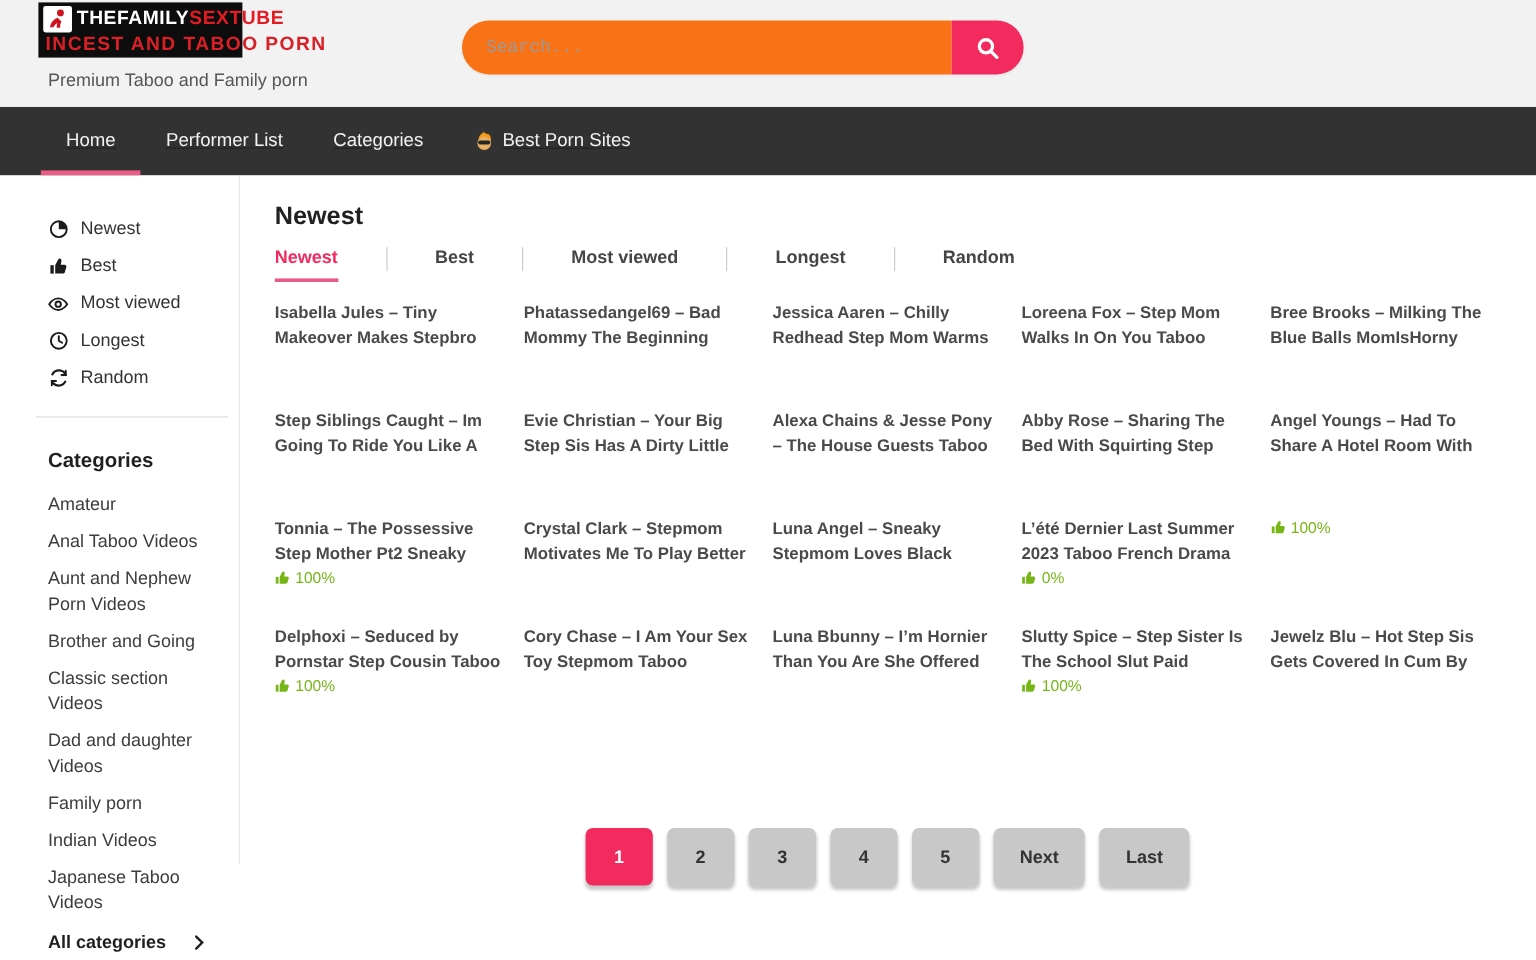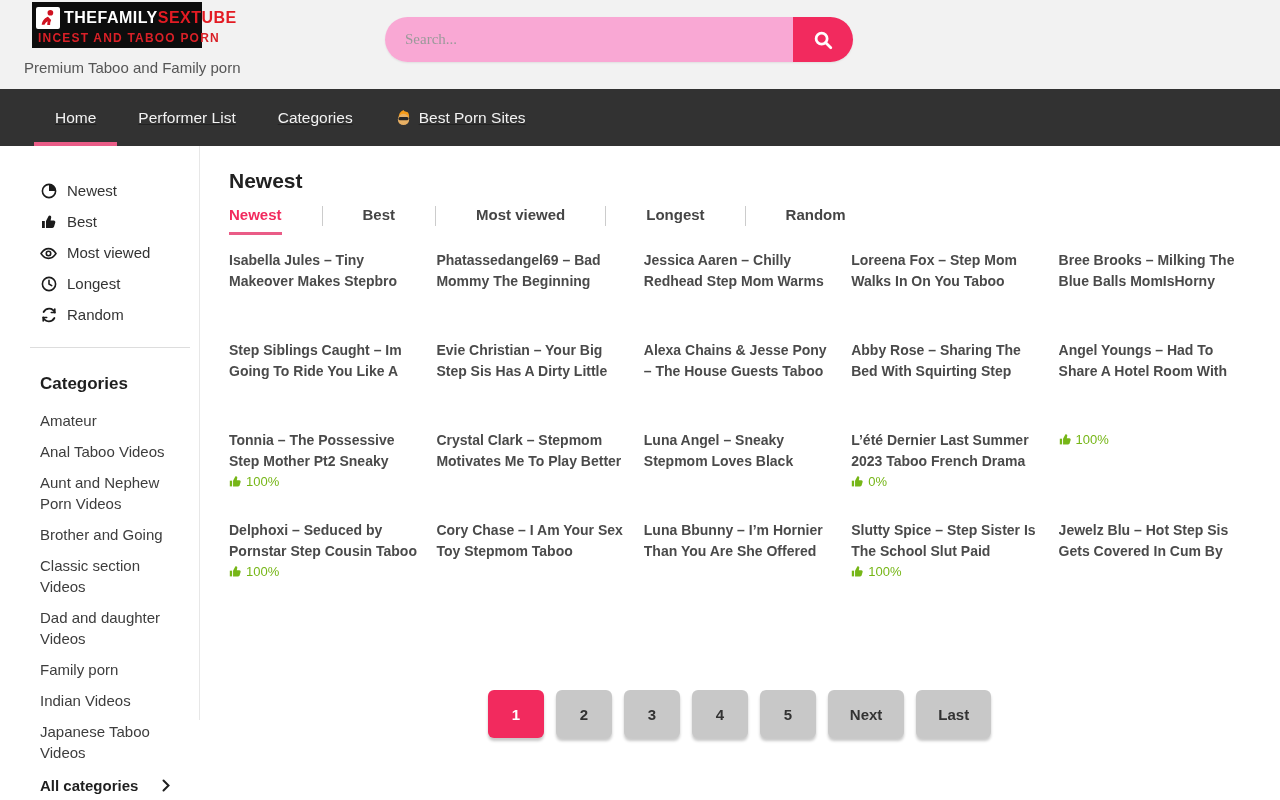--- a/index.html
+++ b/index.html
@@ -16,26 +16,26 @@
   body{font-family:"Liberation Sans",sans-serif;background:#fff;color:#222;}
 
   
   .header{position:relative;height:89px;background:var(--header-bg);}
   .logo-box{position:absolute;left:32px;top:2px;width:170px;height:46px;background:#0d0d0d;
             padding:3px 6px 2px 4px;display:flex;flex-direction:column;justify-content:center;}
   .logo-row1{display:flex;align-items:center;gap:4px;}
   .logo-mark{width:24px;height:22px;background:#fff;border-radius:2px;display:flex;align-items:center;justify-content:center;flex:0 0 auto;}
   .logo-title{font-size:16px;font-weight:bold;letter-spacing:.5px;color:#fff;white-space:nowrap;}
   .logo-title .red{color:#e31b23;}
-  .logo-sub{font-size:12px;font-weight:bold;color:#d92027;letter-spacing:1.2px;margin-top:2px;padding-left:2px;white-space:nowrap;}
-  .tagline{position:absolute;left:24px;top:59px;font-size:15px;color:#565656;}
+  .logo-sub{font-size:16px;font-weight:bold;color:#d92027;letter-spacing:1.2px;margin-top:2px;padding-left:2px;white-space:nowrap;}
+  .tagline{position:absolute;left:40px;top:59px;font-size:15px;color:#565656;}
   .searchbar{position:absolute;left:385px;top:17px;width:468px;height:45px;display:flex;
              border-radius:23px;box-shadow:0 1px 2px rgba(0,0,0,.08);}
-  .search-input{flex:1;border:none;outline:none;background:#f9a8d4;border-radius:23px 0 0 23px;
-                padding:0 20px;font-size:15px;color:#444;font-family:Liberation Serif, serif;}
+  .search-input{flex:1;border:none;outline:none;background:#f97316;border-radius:23px 0 0 23px;
+                padding:0 20px;font-size:15px;color:#444;font-family:Liberation Mono, monospace;}
   .search-input::placeholder{color:#9a9a9a;}
   .search-btn{width:60px;border:none;background:var(--accent);border-radius:0 23px 23px 0;
               display:flex;align-items:center;justify-content:center;cursor:pointer;}
 
   
   .nav{height:57px;background:var(--nav-bg);display:flex;align-items:stretch;padding-left:34px;text-decoration:underline;}
   .nav-item{display:flex;align-items:center;gap:7px;padding:0 21px;color:#f2f2f2;font-size:15.5px;
             text-decoration:none;border-bottom:4px solid transparent;padding-top:4px;}
   .nav-item.active{border-bottom-color:var(--accent-soft);}
 

